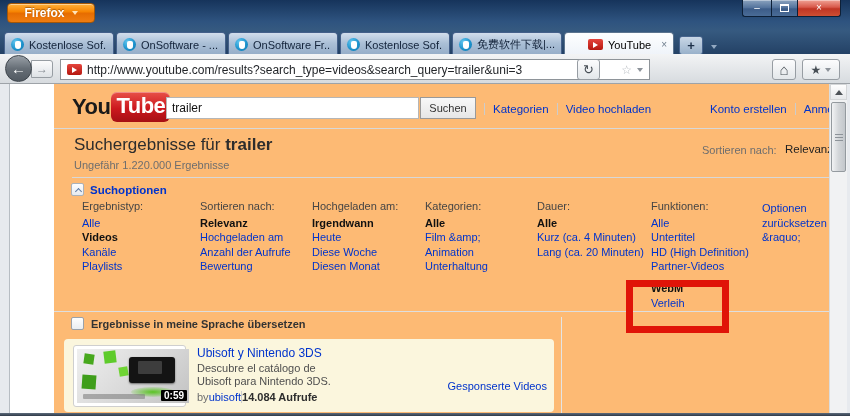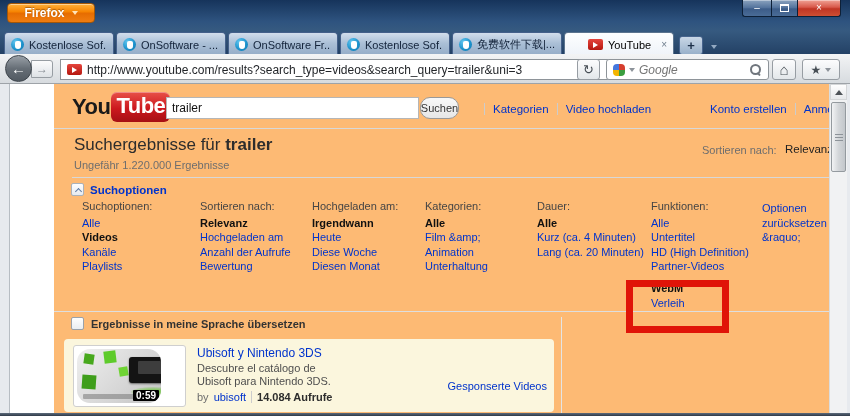--- a/index.html
+++ b/index.html
@@ -59,21 +59,21 @@
 .sb-up{position:absolute;left:0;top:0;width:17px;height:16px;background:linear-gradient(180deg,#fefefe,#e7e9eb);border:1px solid #d4d6d8;display:flex;align-items:center;justify-content:center;cursor:pointer;}
 .sb-up-arrow{width:0;height:0;border-left:4px solid transparent;border-right:4px solid transparent;border-bottom:5px solid #4e5358;}
 .sb-thumb{position:absolute;left:1px;top:18px;width:15px;height:70px;border:1px solid #949a9f;border-radius:2px;background:linear-gradient(90deg,#f2f3f4,#d3d6d9 50%,#c3c7cb);cursor:pointer;}
 .sb-grip{position:absolute;left:3px;top:31px;width:8px;height:8px;background:repeating-linear-gradient(180deg,#8d9399 0 1px,transparent 1px 3px);}
 
 .page{position:absolute;left:10px;top:84px;width:819px;height:329px;background:#fdba74;font-size:11px;color:#333;margin-left:44px;}
 .yt-logo{position:absolute;left:18px;top:8px;display:flex;align-items:center;font-weight:bold;font-size:22px;letter-spacing:-.5px;cursor:pointer;}
 .yt-logo .you{color:#1a1a1a;}
 .yt-logo .tube{margin-left:1px;color:#fff;background:linear-gradient(180deg,#e85148 0%,#cc181e 55%,#a60f14 100%);border-radius:6px;padding:1px 5px 3px 5px;box-shadow:inset 0 1px 0 rgba(255,255,255,.35);}
 .yt-search-input{position:absolute;left:112px;top:13px;width:253px;height:22px;border:1px solid #b6b6b6;font-size:12px;color:#111;padding:0 5px;font-family:"Liberation Sans",sans-serif;outline:none;}
-.suchen-btn{position:absolute;left:366px;top:13px;width:39px;height:22px;border:1px solid #999;border-radius:10px;background:linear-gradient(180deg,#f8f8f8,#e6e6e6);font-size:11px;color:#333;display:flex;align-items:center;justify-content:center;cursor:pointer;}
+.suchen-btn{position:absolute;left:366px;top:13px;width:56px;height:22px;border:1px solid #999;border-radius:0;background:linear-gradient(180deg,#f8f8f8,#e6e6e6);font-size:11px;color:#333;display:flex;align-items:center;justify-content:center;cursor:pointer;}
 .hdr-links{position:absolute;top:19px;display:flex;align-items:flex-start;gap:8px;font-size:11.5px;}
 .hl-left{left:430px;}
 .hl-right{left:656px;}
 .vsep{width:1px;height:12px;background:#ccc;}
 .divider{position:absolute;height:1px;background:#d8d8d8;}
 .div1{left:0;top:44px;width:819px;}
 .div2{left:18px;top:93px;width:773px;}
 .div3{left:0;top:227px;width:819px;background:#dedede;}
 .results-title{position:absolute;left:20px;top:51px;font-size:17px;color:#2d2d2d;}
 .results-count{position:absolute;left:20px;top:75px;color:#6e6e6e;}
@@ -90,35 +90,35 @@
 .fitem{display:block;}
 .fitem.link{color:#0033cc;}
 .fitem.sel{color:#111;font-weight:bold;}
 .fitem.gap{margin-top:7px;}
 .red-rect{position:absolute;left:572px;top:196px;width:103px;height:53px;border:7px solid #e01408;z-index:6;}
 .vline{position:absolute;left:507px;top:233px;width:1px;height:96px;background:#e4e4e4;}
 .cbx-row{position:absolute;left:17px;top:233px;display:flex;align-items:center;gap:7px;color:#333;font-weight:bold;}
 .cbx{width:13px;height:13px;border:1px solid #9aa2aa;border-radius:2px;background:linear-gradient(180deg,#fefefe,#eaeef1);cursor:pointer;flex:none;}
 .sponsored{position:absolute;left:10px;top:255px;width:490px;height:73px;background:#fbf6dd;border-radius:4px;}
 .thumb-frame{position:absolute;left:9px;top:6px;width:113px;height:62px;background:#fff;border:1px solid #cfcfcf;border-radius:3px;padding:3px;cursor:pointer;}
-.thumb-img{position:relative;width:84px;height:54px;background:linear-gradient(135deg,#efefef 0%,#d6d6d6 60%,#c2c2c2 100%);overflow:hidden;border-radius:13px;}
+.thumb-img{position:relative;width:112px;height:54px;background:linear-gradient(135deg,#efefef 0%,#d6d6d6 60%,#c2c2c2 100%);overflow:hidden;border-radius:0;}
 .cube{position:absolute;}
 .cube.c1{left:7px;top:5px;width:10px;height:10px;transform:rotate(8deg);background:#47a81d;}
 .cube.c2{left:27px;top:2px;width:12px;height:12px;transform:rotate(-7deg);background:#5ecb2b;}
 .cube.c3{left:5px;top:26px;width:14px;height:14px;transform:rotate(4deg);background:#3f9e1b;}
 .cube.c4{left:42px;top:18px;width:9px;height:9px;transform:rotate(-10deg);background:#6fd434;}
 .console{position:absolute;left:52px;top:8px;width:46px;height:26px;background:#141414;border-radius:3px;box-shadow:0 1px 2px rgba(0,0,0,.5);}
 .console::after{content:"";position:absolute;left:9px;top:4px;width:24px;height:13px;background:#3d3d3d;border-radius:1px;}
 .glow{position:absolute;left:54px;top:38px;width:44px;height:10px;border-radius:50%;background:radial-gradient(ellipse,#59c322 0%,rgba(89,195,34,.15) 70%,transparent 75%);}
 .wm-bar{position:absolute;left:6px;top:45px;width:62px;height:5px;background:rgba(120,120,120,.55);border-radius:1px;}
 .duration{position:absolute;right:2px;bottom:2px;background:#000;color:#fff;font-size:10px;padding:0 3px;border-radius:1px;font-weight:bold;}
 .sp-title{position:absolute;left:133px;top:7px;font-size:12px;}
 .sp-desc1{position:absolute;left:133px;top:23px;color:#4f4f4f;}
 .sp-desc2{position:absolute;left:133px;top:36px;color:#4f4f4f;}
-.sp-byline{position:absolute;left:133px;top:52px;display:flex;align-items:flex-end;gap:5px;}
+.sp-byline{position:absolute;left:133px;top:52px;display:flex;align-items:flex-end;}
 .sp-by{color:#6e6e6e;}
 .sp-views{color:#2d2d2d;font-weight:bold;}
 .sp-footer{position:absolute;right:7px;bottom:20px;}
 </style>
 </head>
 <body>
 
 <div id="screen">
 
   <div class="chrome-top">
@@ -179,31 +179,20 @@
       </div>
     <div class="urlbar">
       <span class="yt-favicon"></span>
       <span class="url-text">http://www.youtube.com/results?search_type=videos&amp;search_query=trailer&amp;uni=3</span>
       <span class="url-star">☆</span>
       <span class="caret-down"></span>
     </div>
     <div class="reload-btn">
         <span>↻</span>
       </div>
-    <div class="searchbox">
-      <span class="g-logo">
-          <i></i>
-          <i></i>
-          <i></i>
-          <i></i>
-        </span>
-      <span class="caret-down"></span>
-      <input class="g-input" placeholder="Google" style="">
-      <span class="mag"></span>
-    </div>
     <div class="home-btn">
         <span>⌂</span>
       </div>
     <div class="bm-btn">
       <span>★</span>
       <span class="caret-down"></span>
     </div>
   </div>
 
   <div class="page">
@@ -242,21 +231,21 @@
     </div>
 
     <div class="divider div2"></div>
 
     <div class="suchopt">
       <span class="suchopt-icon"></span>
       <a class="blue suchopt-label">Suchoptionen</a>
     </div>
 
     <div class="fcol fc1">
-      <div class="flabel">Suchoptionen:</div>
+      <div class="flabel">Ergebnistyp:</div>
       <a class="fitem link">Alle</a>
       <a class="fitem sel">Videos</a>
       <a class="fitem link">Kanäle</a>
       <a class="fitem link">Playlists</a>
     </div>
     <div class="fcol fc2">
       <div class="flabel">Sortieren nach:</div>
       <a class="fitem sel">Relevanz</a>
       <a class="fitem link">Hochgeladen am</a>
       <a class="fitem link">Anzahl der Aufrufe</a>

